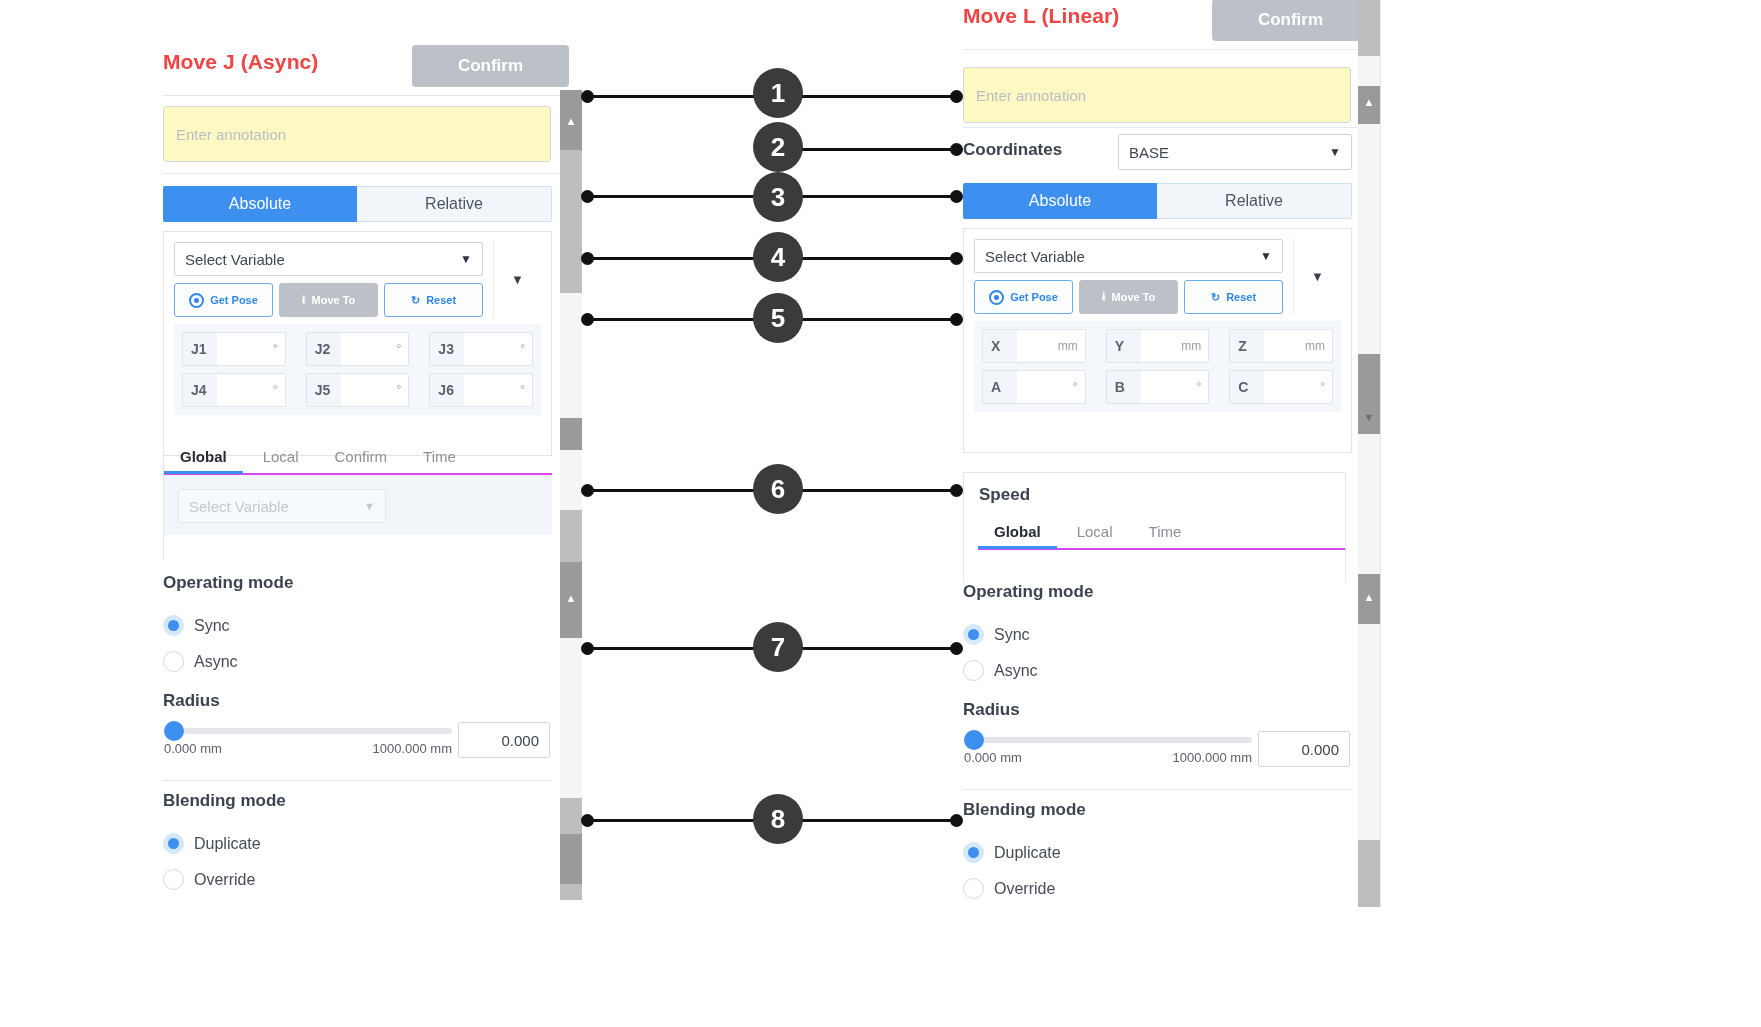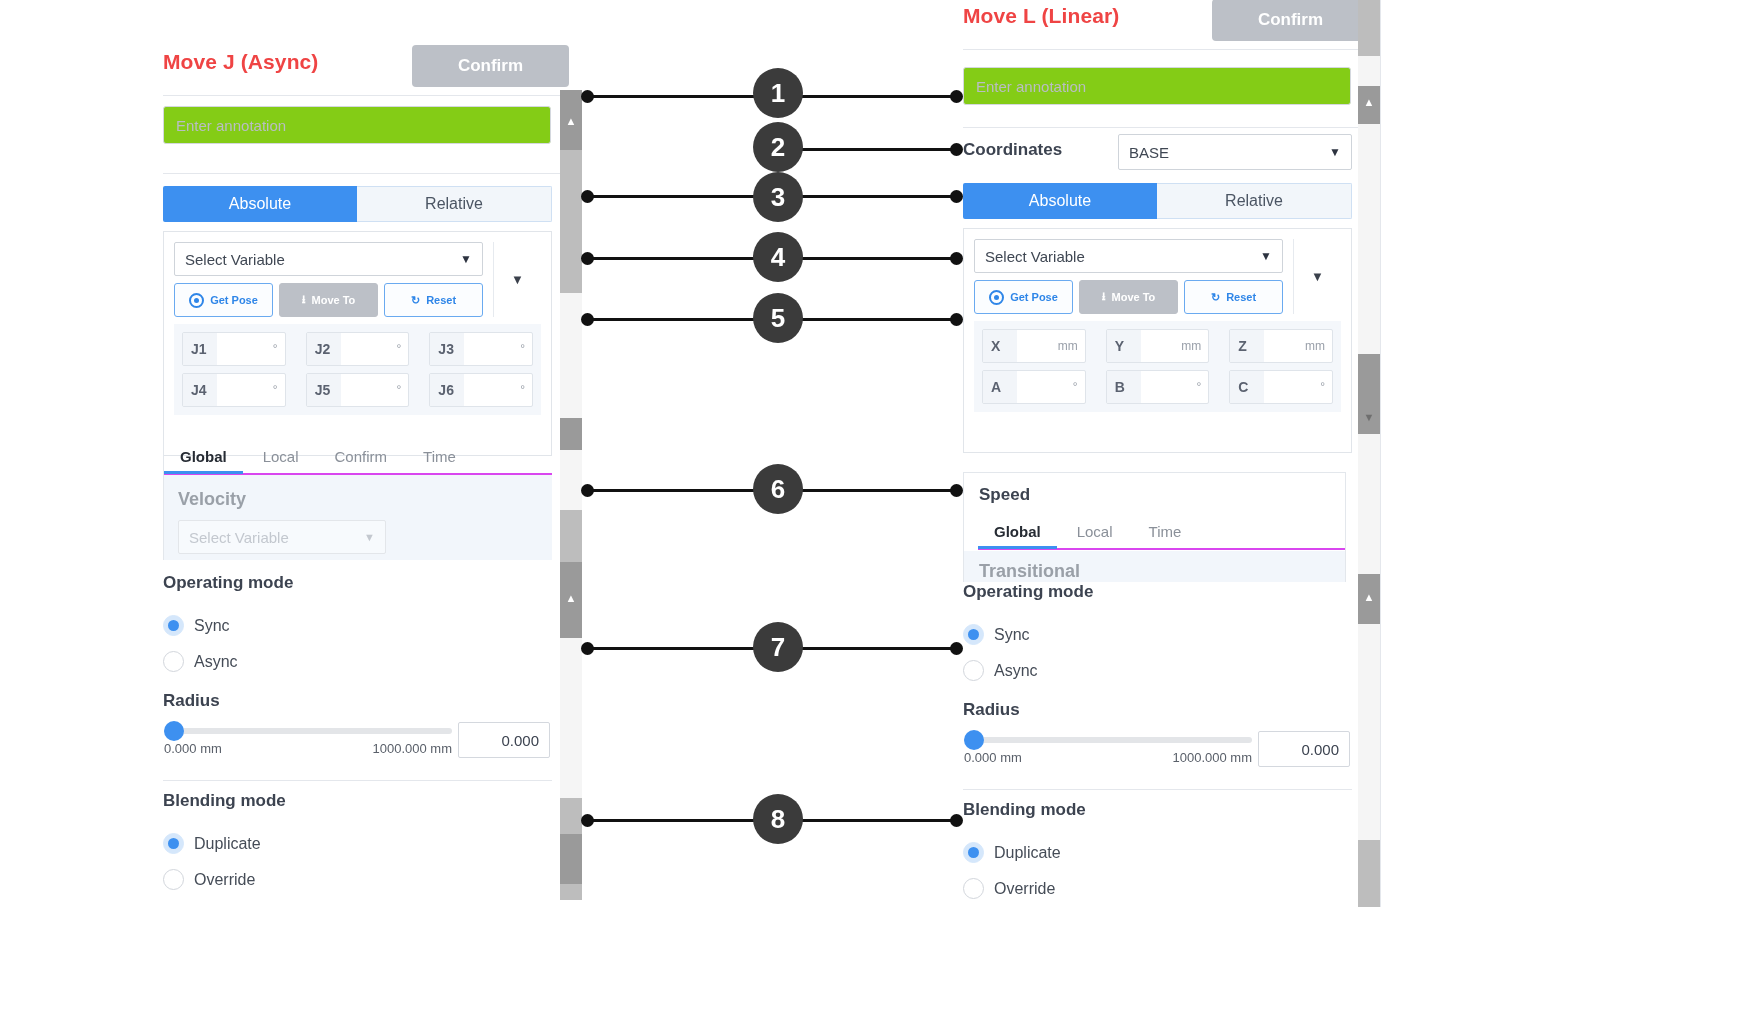--- a/index.html
+++ b/index.html
@@ -17,22 +17,22 @@
   .panel-title {
     font-size: 21px; font-weight: bold; color: #ef4444; letter-spacing: 0.1px;
   }
   .confirm-btn {
     background: #bcc0c7; color: #ffffff; font-size: 17px; font-weight: bold;
     border: none; border-radius: 4px; height: 42px; display:flex;
     align-items:center; justify-content:center; cursor: pointer;
   }
   .hr { height: 1px; background: #e4e7ec; width: 100%; }
   .annot-input {
-    width: 100%; height: 38px; border: 1px solid #d4d8de; border-radius: 3px;
-    background: #84cc16; padding: 0 12px; font-size: 15px; color: #444;
+    width: 100%; height: 56px; border: 1px solid #d4d8de; border-radius: 3px;
+    background: #fef9c3; padding: 0 12px; font-size: 15px; color: #444;
     font-family: "Liberation Sans", sans-serif;
   }
   .annot-input::placeholder { color: #b9bdc4; }
 
   
   .seg { display: flex; width: 100%; height: 36px; border-radius: 2px; overflow: hidden; }
   .seg > div {
     flex: 1; display:flex; align-items:center; justify-content:center;
     font-size: 16px; cursor: pointer;
   }
@@ -234,21 +234,20 @@
     </div>
 
     <div style="position:absolute; left:23px; top:412px; width:389px; height:120px; overflow:hidden; border-left:1px solid #e3e7ec;">
       <div class="tabs">
         <div class="tab active">Global</div>
         <div class="tab">Local</div>
         <div class="tab">Confirm</div>
         <div class="tab">Time</div>
       </div>
       <div class="vel-pane">
-        <div class="vel-title">Velocity</div>
         <div class="vel-sel">
           <span>Select Variable</span>
           <span class="caret">▼</span>
         </div>
       </div>
     </div>
 
     <div class="sect-h" style="position:absolute; left:23px; top:545px;">Operating mode</div>
 
     <div class="radio-row" style="position:absolute; left:23px; top:578px;">
@@ -394,23 +393,20 @@
       </div>
     </div>
 
     <div style="position:absolute; left:23px; top:490px; width:383px; height:110px; overflow:hidden; border:1px solid #e3e7ec; border-bottom:none; background:#fff;">
       <div class="sect-h" style="position:absolute; left:15px; top:12px;">Speed</div>
       <div class="tabs" style="position:absolute; left:14px; top:42px; right:0;">
         <div class="tab active">Global</div>
         <div class="tab">Local</div>
         <div class="tab">Time</div>
       </div>
-      <div style="position:absolute; left:0; top:78px; right:0; bottom:0; background:#f2f6fb; padding:10px 0 0 15px;">
-        <div class="vel-title">Transitional</div>
-      </div>
     </div>
 
     <div class="sect-h" style="position:absolute; left:23px; top:600px;">Operating mode</div>
 
     <div class="radio-row" style="position:absolute; left:23px; top:633px;">
       <span class="radio on"></span>
       <span class="radio-lbl">Sync</span>
     </div>
     <div class="radio-row" style="position:absolute; left:23px; top:669px;">
       <span class="radio"></span>

